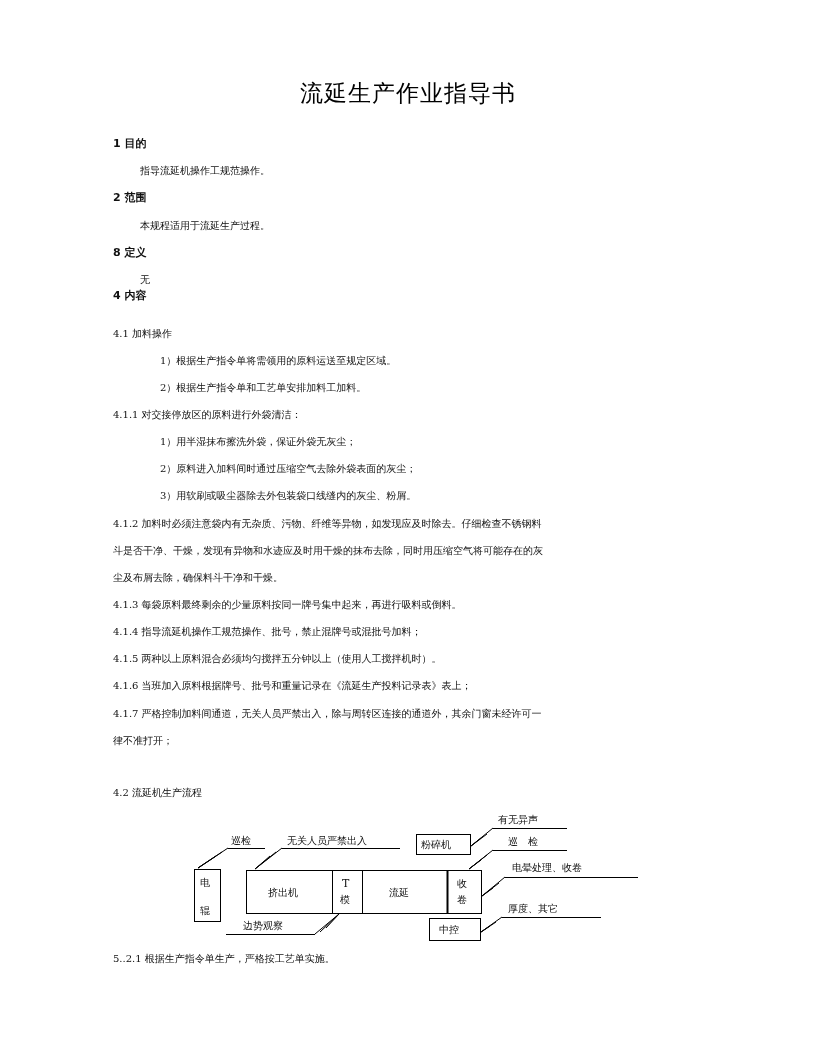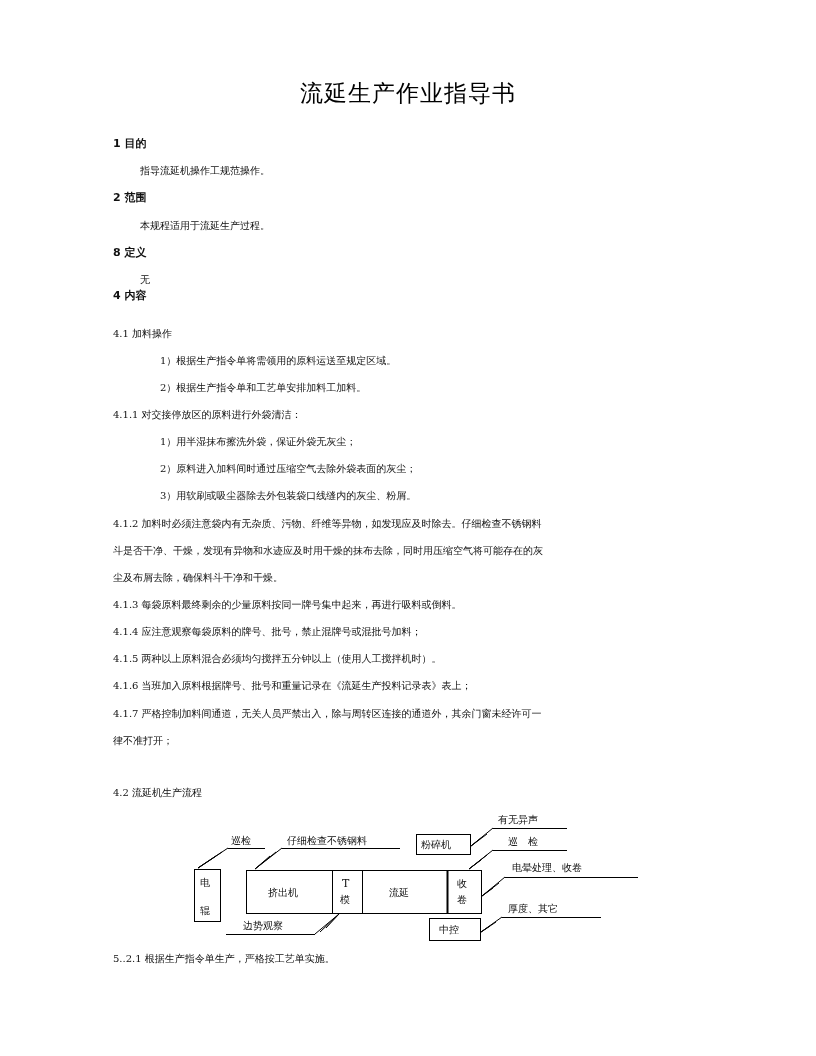--- a/index.html
+++ b/index.html
@@ -34,21 +34,21 @@
 <div class="line" style="top:407px">4.1.1 对交接停放区的原料进行外袋清洁：</div>
 <div class="line ind2" style="top:434px">1）用半湿抹布擦洗外袋，保证外袋无灰尘；</div>
 <div class="line ind2" style="top:461px">2）原料进入加料间时通过压缩空气去除外袋表面的灰尘；</div>
 <div class="line ind2" style="top:488px">3）用软刷或吸尘器除去外包装袋口线缝内的灰尘、粉屑。</div>
 
 <div class="line" style="top:516px">4.1.2 加料时必须注意袋内有无杂质、污物、纤维等异物，如发现应及时除去。仔细检查不锈钢料</div>
 <div class="line" style="top:543px">斗是否干净、干燥，发现有异物和水迹应及时用干燥的抹布去除，同时用压缩空气将可能存在的灰</div>
 <div class="line" style="top:570px">尘及布屑去除，确保料斗干净和干燥。</div>
 
 <div class="line" style="top:597px">4.1.3 每袋原料最终剩余的少量原料按同一牌号集中起来，再进行吸料或倒料。</div>
-<div class="line" style="top:624px">4.1.4 应注意观察每袋原料的牌号、批号，禁止混牌号或混批号加料；</div>
+<div class="line" style="top:624px">4.1.4 指导流延机操作工规范操作、批号，禁止混牌号或混批号加料；</div>
 <div class="line" style="top:651px">4.1.5 两种以上原料混合必须均匀搅拌五分钟以上（使用人工搅拌机时）。</div>
 <div class="line" style="top:678px">4.1.6 当班加入原料根据牌号、批号和重量记录在《流延生产投料记录表》表上；</div>
 <div class="line" style="top:706px">4.1.7 严格控制加料间通道，无关人员严禁出入，除与周转区连接的通道外，其余门窗未经许可一</div>
 <div class="line" style="top:733px">律不准打开；</div>
 
 <div class="line" style="top:785px">4.2 流延机生产流程</div>
 
 <svg class="diagram" viewBox="0 0 816 1056" width="816" height="1056">
   <g stroke="#000" stroke-width="1" fill="none">
 
@@ -105,20 +105,20 @@
 <div class="dlabel" style="left:268px;top:885px">挤出机</div>
 <div class="dlabel" style="left:342px;top:878px;font-size:11px;line-height:12px">T</div>
 <div class="dlabel" style="left:340px;top:892px">模</div>
 <div class="dlabel" style="left:389px;top:885px">流延</div>
 <div class="dlabel" style="left:457px;top:876px">收</div>
 <div class="dlabel" style="left:457px;top:892px">卷</div>
 <div class="dlabel" style="left:421px;top:837px">粉碎机</div>
 <div class="dlabel" style="left:439px;top:922px">中控</div>
 
 <div class="dlabel" style="left:231px;top:833px">巡检</div>
-<div class="dlabel" style="left:287px;top:833px">仔细检查不锈钢料</div>
+<div class="dlabel" style="left:287px;top:833px">无关人员严禁出入</div>
 <div class="dlabel" style="left:243px;top:918px">边势观察</div>
 <div class="dlabel" style="left:498px;top:812px">有无异声</div>
 <div class="dlabel" style="left:508px;top:834px">巡　检</div>
 <div class="dlabel" style="left:512px;top:860px">电晕处理、收卷</div>
 <div class="dlabel" style="left:508px;top:901px">厚度、其它</div>
 
 <div class="line" style="top:951px">5..2.1 根据生产指令单生产，严格按工艺单实施。</div>
 
 </body></html>

